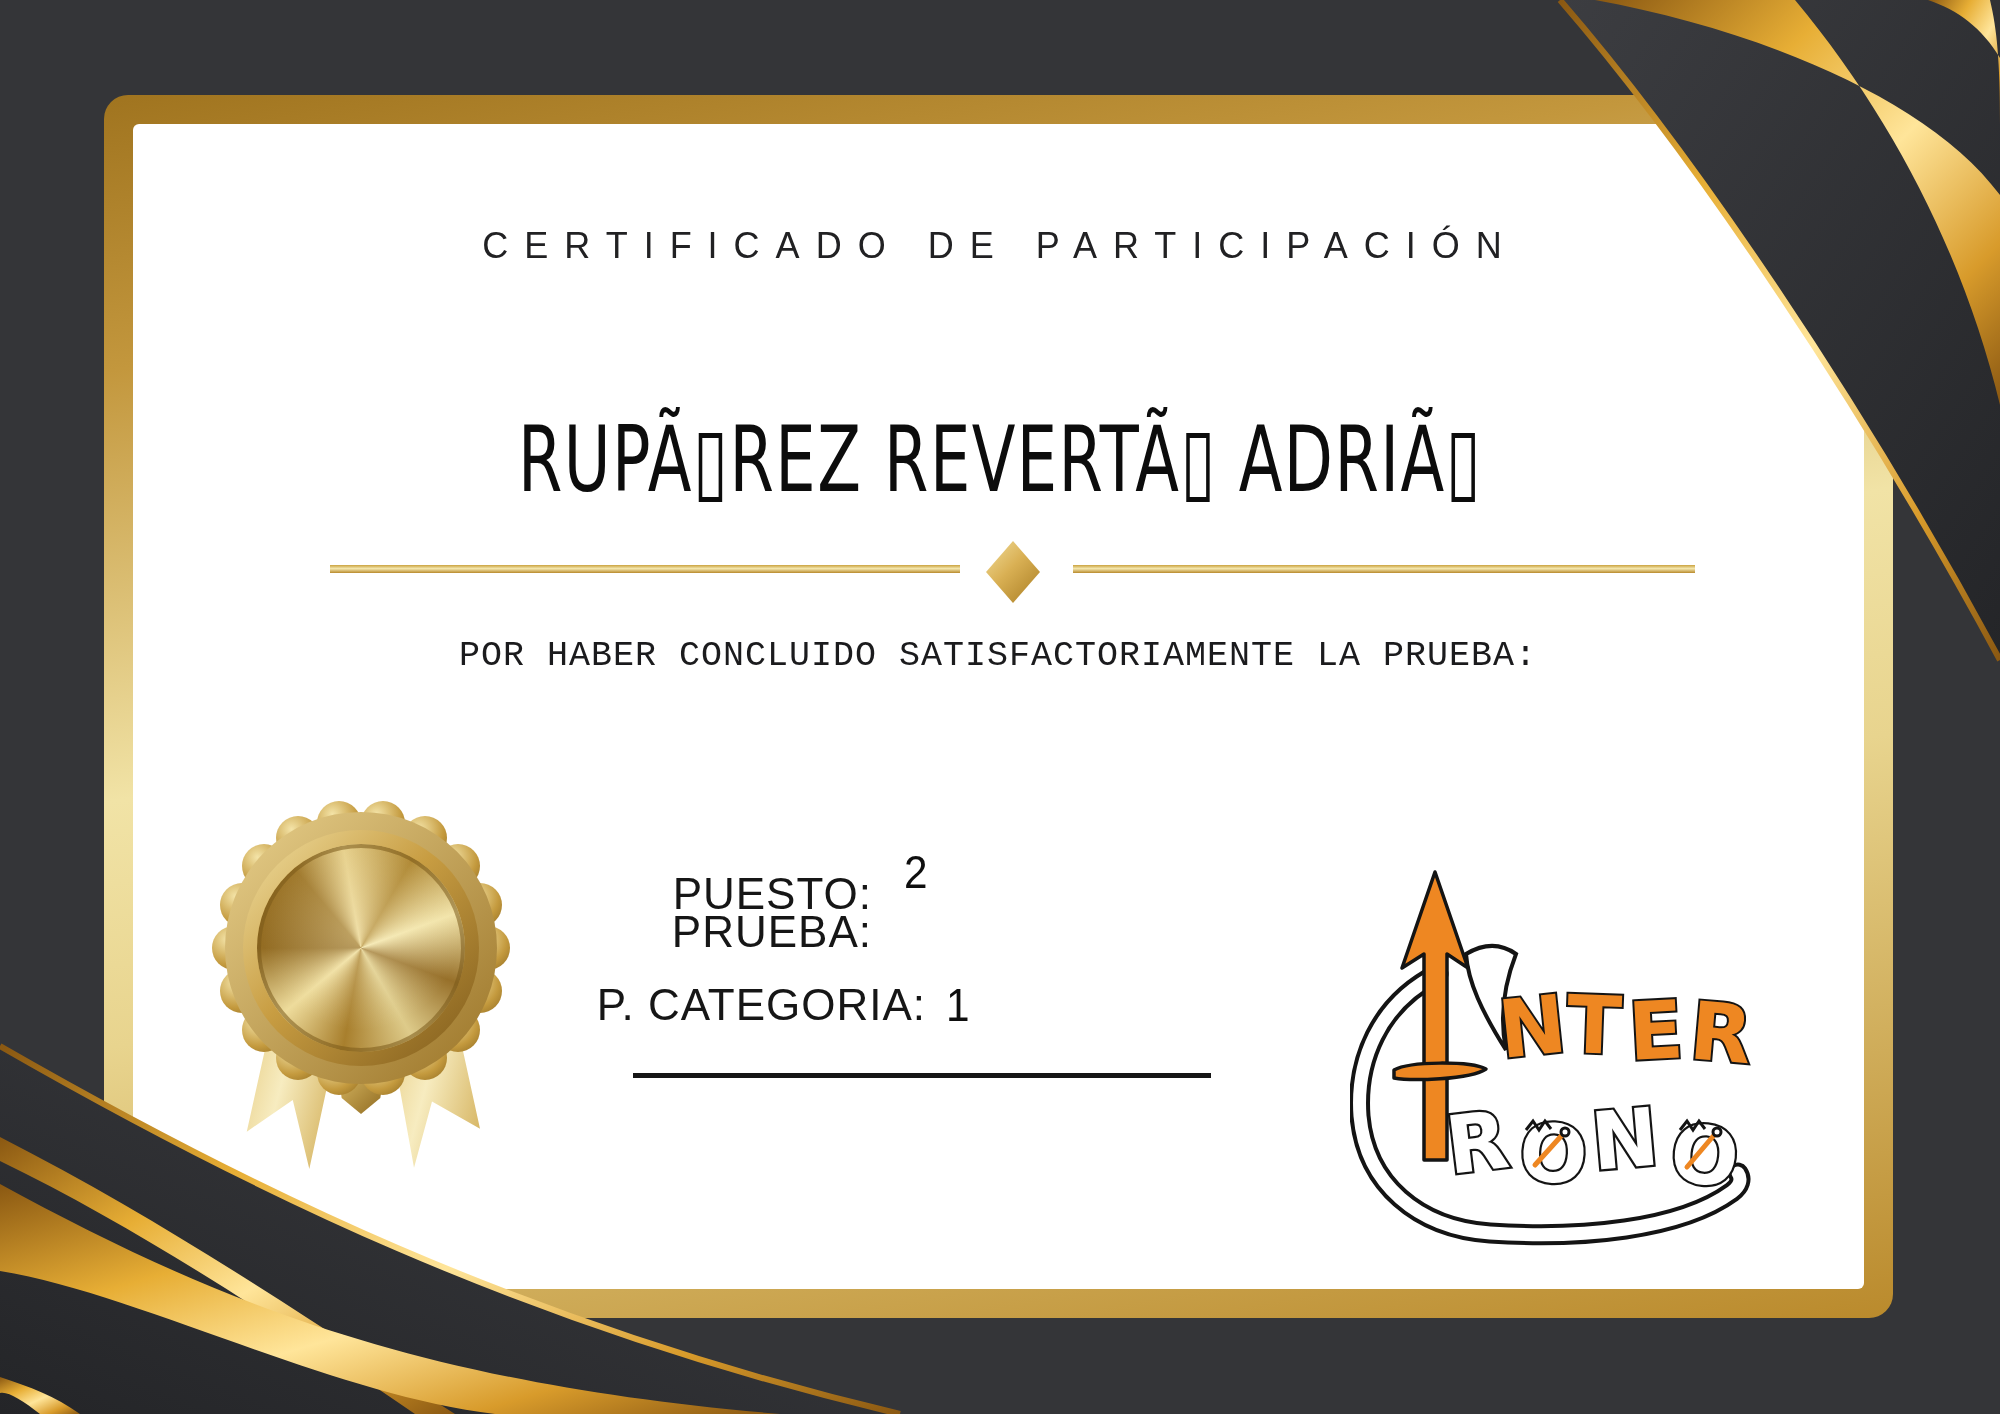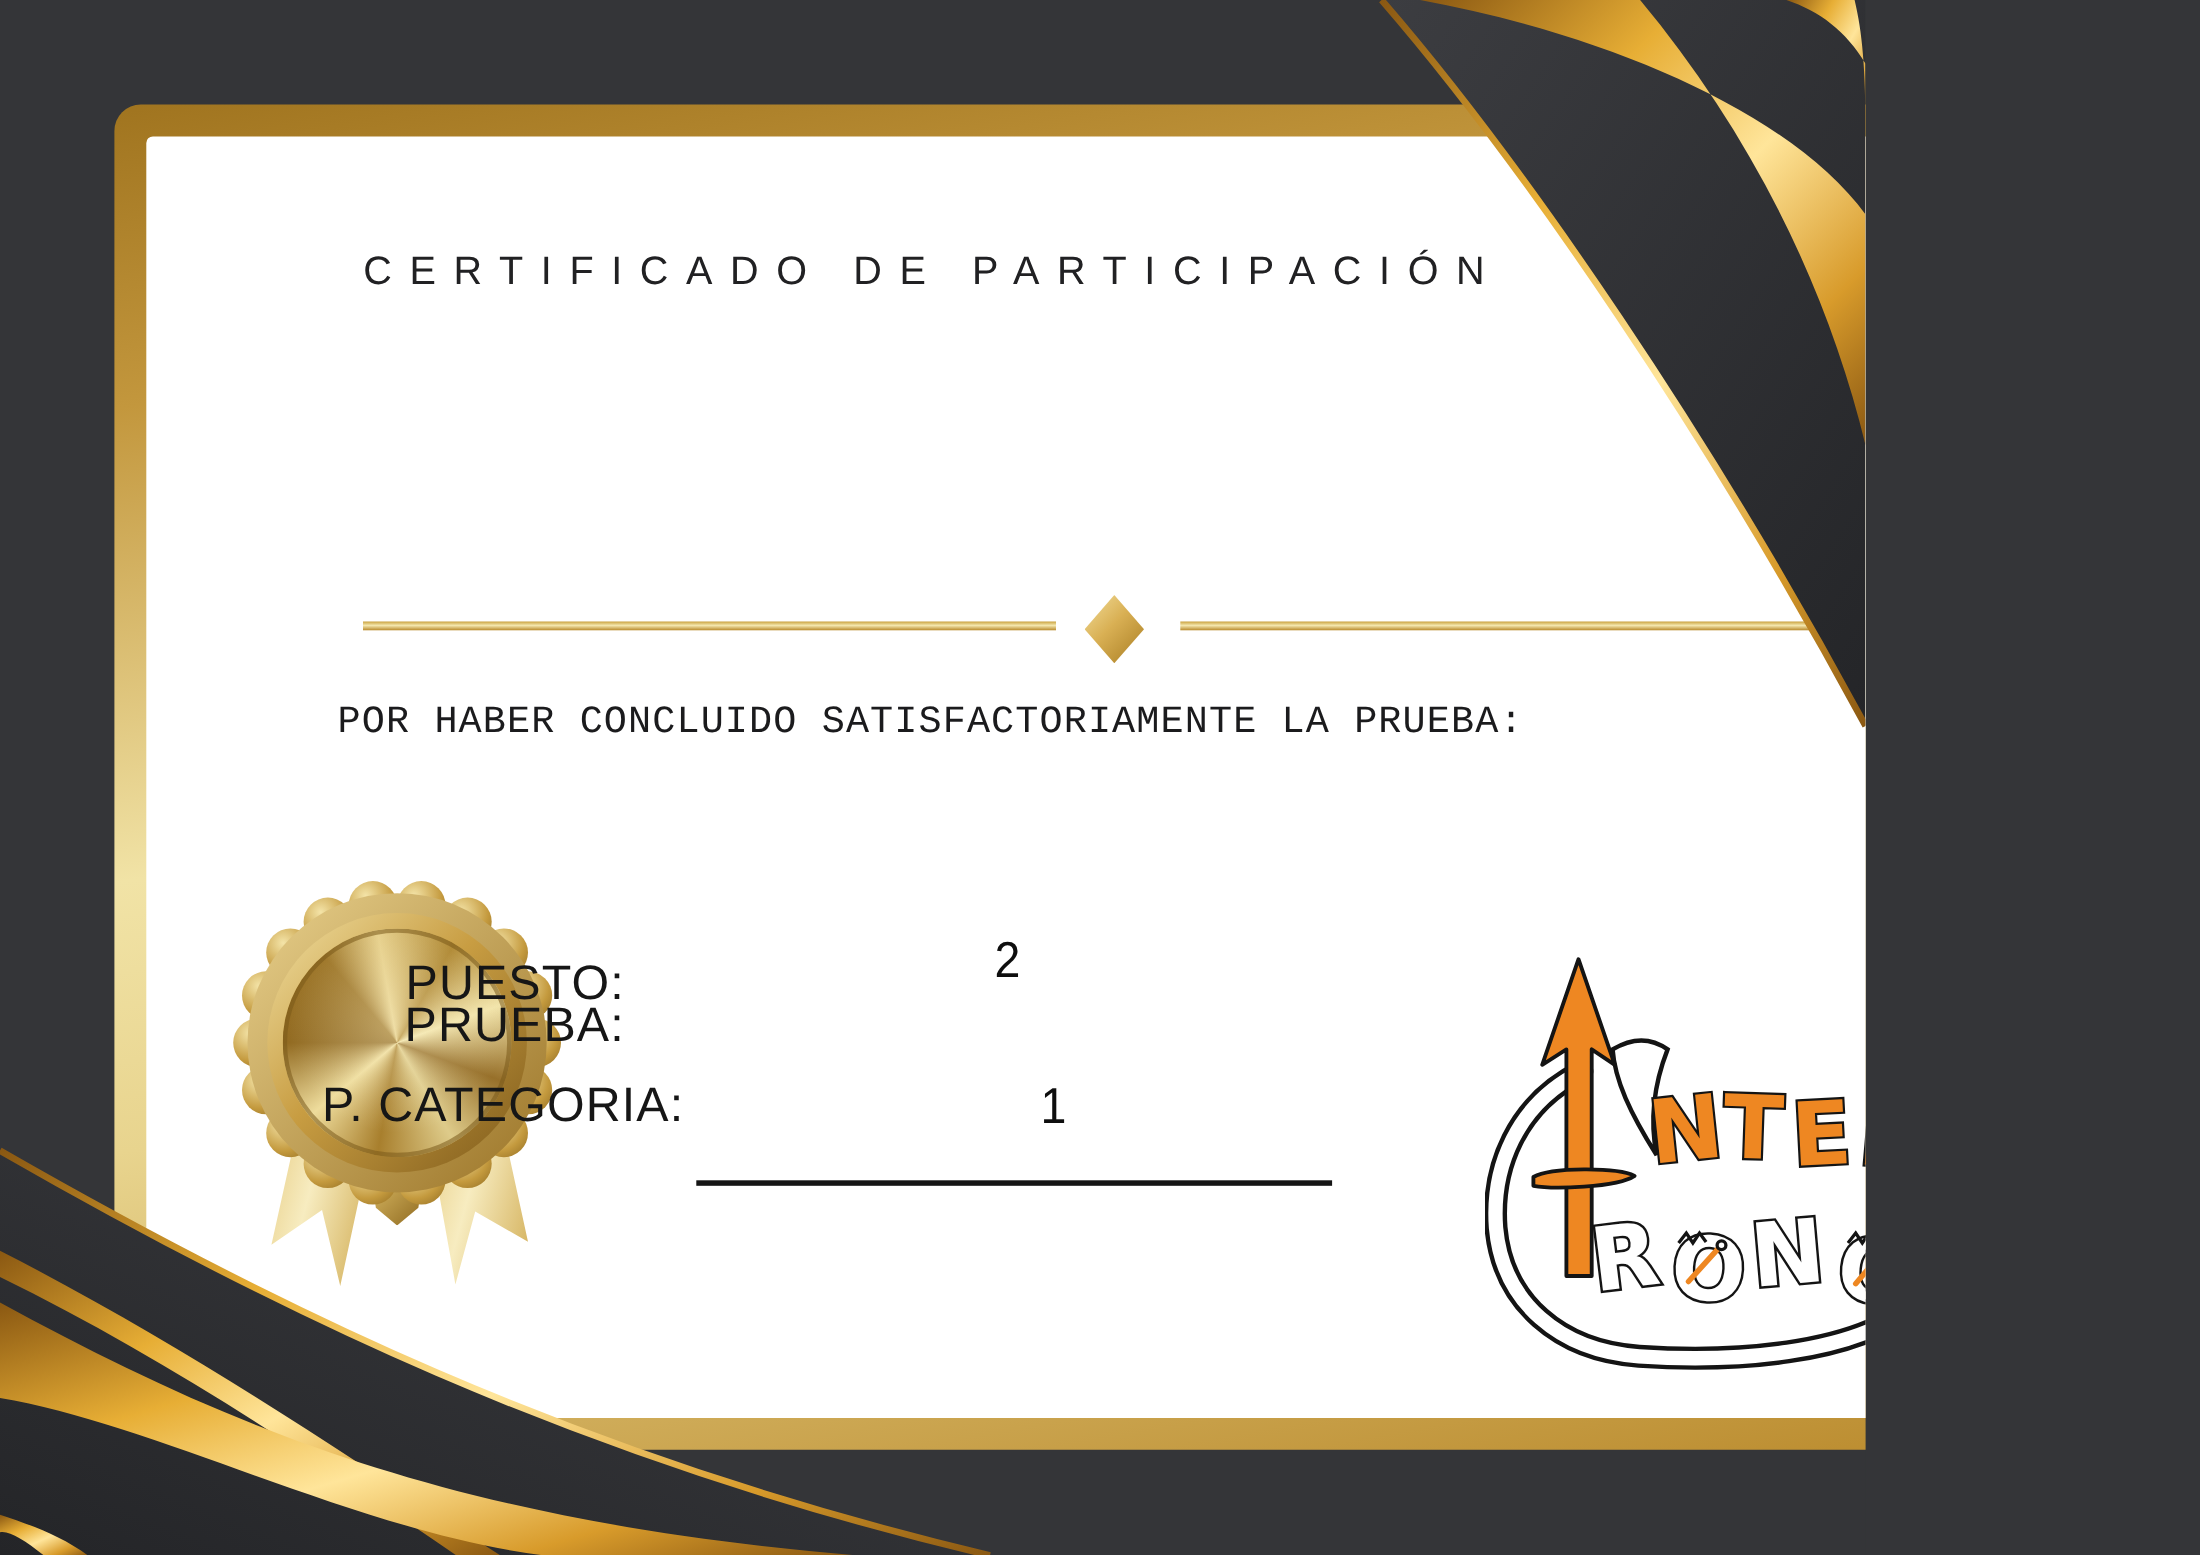--- a/index.html
+++ b/index.html
@@ -1,16 +1,16 @@
 <!DOCTYPE html>
 <html><head>
 <meta charset="utf-8">
 <style>
   html,body{margin:0;padding:0;background:#343538;}
-  #stage{position:relative;width:1696px;height:1414px;background:#343538;overflow:hidden;
+  #stage{position:relative;width:2000px;height:1414px;background:#343538;overflow:hidden;
          font-family:"Liberation Sans",sans-serif;}
   
   .frame{position:absolute;left:104px;top:95px;width:1789px;height:1223px;box-sizing:border-box;
          border-radius:24px;padding:29px;
          background:linear-gradient(170deg,#a0741f 0%,#c3973d 18%,#f1e3a6 46%,#e8d48e 62%,#ba8a2c 100%);}
   .paper{width:100%;height:100%;background:#ffffff;border-radius:6px;}
   
   .corner-svg{position:absolute;pointer-events:none;}
   #corner-tr{right:0;top:0;}
   #corner-bl{left:0;bottom:0;}
@@ -96,20 +96,23 @@
         <div class="bump" style="height: 44px; width: 44px; left: 436.288px; top: 844.366px;"></div>
         <div class="bump" style="height: 44px; width: 44px; left: 458.341px; top: 882.563px;"></div>
       </div>
     <div class="m-base"></div>
     <div class="m-bezel"></div>
     <div class="m-face"></div>
   </div>
 
   <div class="title">CERTIFICADO DE PARTICIPACIÓN</div>
 
+  <div class="name-wrap">
+    <span class="name-inner">RUPÃ▯REZ REVERTÃ▯ ADRIÃ▯</span>
+  </div>
 
   <div class="div-seg div-left"></div>
   <div class="div-diamond"></div>
   <div class="div-seg div-right"></div>
 
   <div class="subtitle">POR HABER CONCLUIDO SATISFACTORIAMENTE LA PRUEBA:</div>
 
   <div class="res-label" style="right:1128px;top:847px;margin-top:22px;">PUESTO:</div>
   <div class="res-value" style="left:904px;top:845px;"><span>2</span></div>
 

